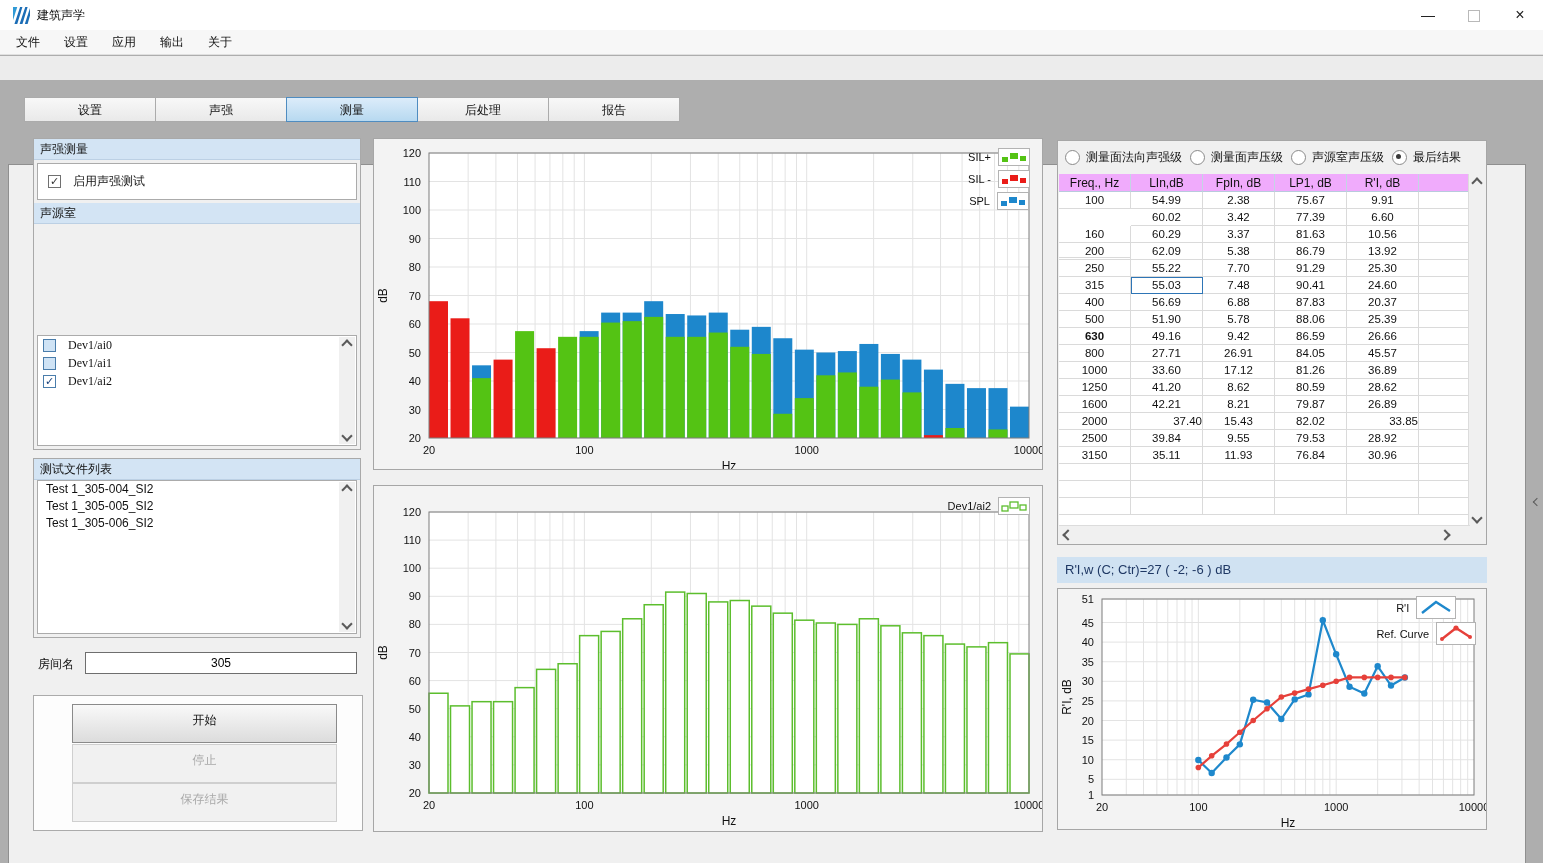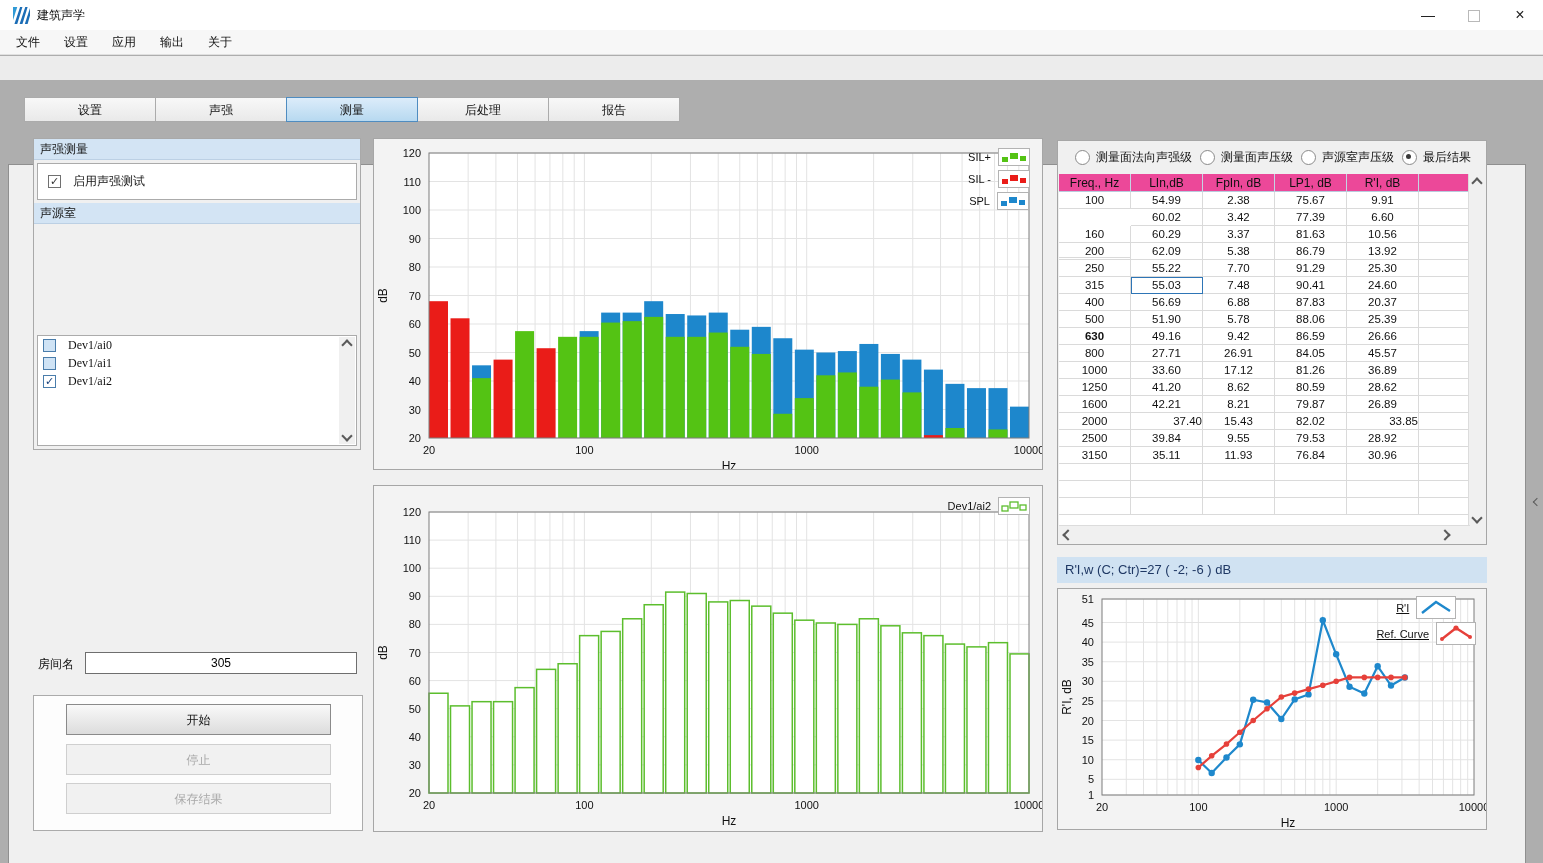--- a/index.html
+++ b/index.html
@@ -43,43 +43,43 @@
   .vscroll{position:absolute;top:1px;bottom:1px;right:1px;width:16px;background:#f0f0f0;}
   .vscroll .a-up{position:absolute;top:4px;left:4px;}
   .vscroll .a-dn{position:absolute;bottom:4px;left:4px;}
   .boxB{position:absolute;left:33px;top:458px;width:328px;height:180px;border:1px solid #a9a9a9;background:#f0f0f0;box-sizing:border-box;}
   .filelist{position:absolute;left:3px;right:3px;top:21px;bottom:3px;background:#fff;border:1px solid #ababab;}
   .file-row{height:17px;line-height:17px;padding-left:8px;}
   .room-row{position:absolute;left:38px;top:652px;width:324px;height:24px;}
   .room-label{position:absolute;left:0;top:0;line-height:24px;}
   .room-input{position:absolute;left:47px;top:0;width:272px;height:22px;border:1px solid #6e6e6e;text-align:center;font-size:12px;font-family:inherit;background:#fff;box-sizing:border-box;}
   .boxC{position:absolute;left:33px;top:695px;width:330px;height:136px;border:1px solid #ababab;background:#fdfdfd;box-sizing:border-box;}
-  .lbtn{position:absolute;left:32px;width:265px;height:31px;text-align:center;line-height:31px;box-sizing:border-box;}
+  .lbtn{position:absolute;left:38px;width:265px;height:39px;text-align:center;line-height:31px;box-sizing:border-box;}
   .lbtn.en{background:linear-gradient(#f9f9f9,#dcdcdc);border:1px solid #8a8a8a;color:#111;}
   .lbtn.dis{background:#f1f1f1;border:1px solid #cfcfcf;color:#a9a9a9;}
   
   .panel{position:absolute;background:#f3f3f3;border:1px solid #a6a6a6;box-sizing:border-box;}
   #panel1{left:373px;top:138px;width:670px;height:332px;}
   #panel2{left:373px;top:485px;width:670px;height:347px;}
   #panel3{left:1057px;top:588px;width:430px;height:242px;}
   .legend{position:absolute;display:flex;flex-direction:column;gap:4px;align-items:center;}
-  #leg1{top:9px;right:12px;} #leg2{top:11px;right:12px;} #leg3{top:7px;right:10px;gap:3px;text-decoration:underline;}
+  #leg1{top:9px;right:12px;} #leg2{top:11px;right:12px;} #leg3{top:7px;right:10px;gap:3px;}
   .leg-row{display:flex;align-items:center;gap:7px;}
   .leg-label{font-size:11px;}
   .leg-icon{background:#fff;border:1px solid #b3b3b3;display:flex;align-items:center;justify-content:center;}
   .leg-icon.sm{width:30px;height:16px;} .leg-icon.lg{width:38px;height:21px;}
   
   .rblock{position:absolute;left:1057px;top:140px;width:430px;height:405px;border:1px solid #a6a6a6;background:#f0f0f0;box-sizing:border-box;}
-  .radio-row{position:absolute;left:0;top:0;width:100%;height:32px;display:flex;align-items:center;padding-left:17px;box-sizing:border-box;}
+  .radio-row{position:absolute;left:0;top:0;width:100%;height:32px;display:flex;align-items:center;padding-left:7px;box-sizing:border-box;}
   .radio-item{display:flex;align-items:center;margin-right:8px;}
   .rb{width:13px;height:13px;border-radius:50%;border:1px solid #8a8a8a;background:#fff;margin-right:6px;position:relative;flex:0 0 auto;}
   .rb.on::after{content:"";position:absolute;left:3px;top:3px;width:5px;height:5px;border-radius:50%;background:#3a3a3a;}
   .rtable{position:absolute;left:1px;top:33px;width:411px;height:353px;background:#fff;overflow:hidden;}
   .trow{display:flex;height:17px;}
-  .trow.thead{height:18px;background:#ec4899;}
+  .trow.thead{height:18px;background:#f0abfc;}
   .tcell{box-sizing:border-box;border-right:1px solid #dadada;border-bottom:1px solid #dadada;text-align:center;line-height:17px;font-size:11.5px;overflow:hidden;}
   .thead .tcell{line-height:18px;font-size:12px;border-right:1px solid #c4d4e4;border-bottom:1px solid #b9cadd;}
   .tcell.sel{outline:1px solid #2e75b6;outline-offset:-1px;}
   .tvscroll{position:absolute;right:1px;top:33px;width:16px;height:353px;background:#f0f0f0;border-left:1px solid #dcdcdc;}
   .thscroll{position:absolute;left:1px;bottom:1px;width:411px;height:17px;background:#f0f0f0;border-top:1px solid #dcdcdc;}
   .thscroll .a-l{position:absolute;left:5px;top:5px;} .thscroll .a-r{position:absolute;right:21px;top:5px;}
   .result-bar{position:absolute;left:1057px;top:557px;width:430px;height:26px;background:#d0e2f2;line-height:26px;padding-left:8px;box-sizing:border-box;font-size:13px;color:#1f3864;}
 </style>
 </head>
 <body>
@@ -150,20 +150,32 @@
           <span class="cb blue"></span>
           <span class="cb-label">Dev1/ai1</span>
         </div>
         <div class="list-row">
           <span class="cb blue on">✓</span>
           <span class="cb-label">Dev1/ai2</span>
         </div>
       </div>
   </div>
 
+  <div class="boxB">
+    <div class="sec-hdr">测试文件列表</div>
+    <div class="filelist" id="filelist">
+      <div class="vscroll">
+        <span class="chev up a-up"></span>
+        <span class="chev down a-dn"></span>
+      </div>
+    <div class="file-row">Test 1_305-004_SI2</div>
+        <div class="file-row">Test 1_305-005_SI2</div>
+        <div class="file-row">Test 1_305-006_SI2</div>
+      </div>
+  </div>
 
   <div class="room-row">
     <span class="room-label">房间名</span>
     <input class="room-input" value="305" style="">
   </div>
 
   <div class="boxC" id="btnbox">
       <div class="lbtn en" style="top: 8px;">开始</div>
       <div class="lbtn dis" style="top: 47.5px;">停止</div>
       <div class="lbtn dis" style="top: 87px;">保存结果</div>

